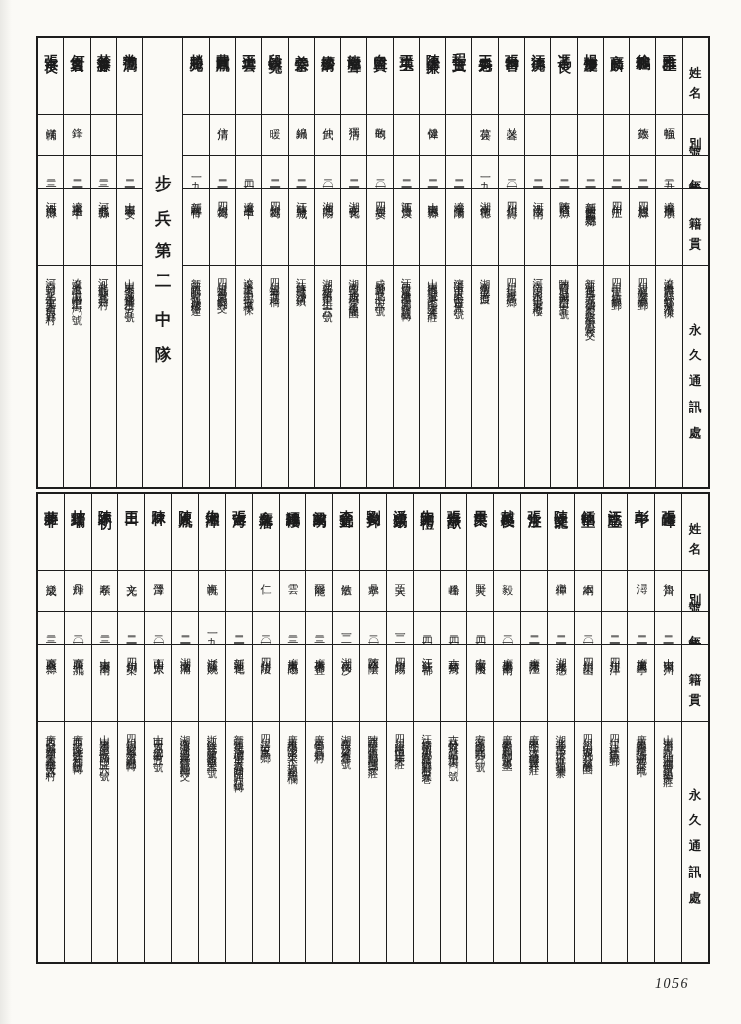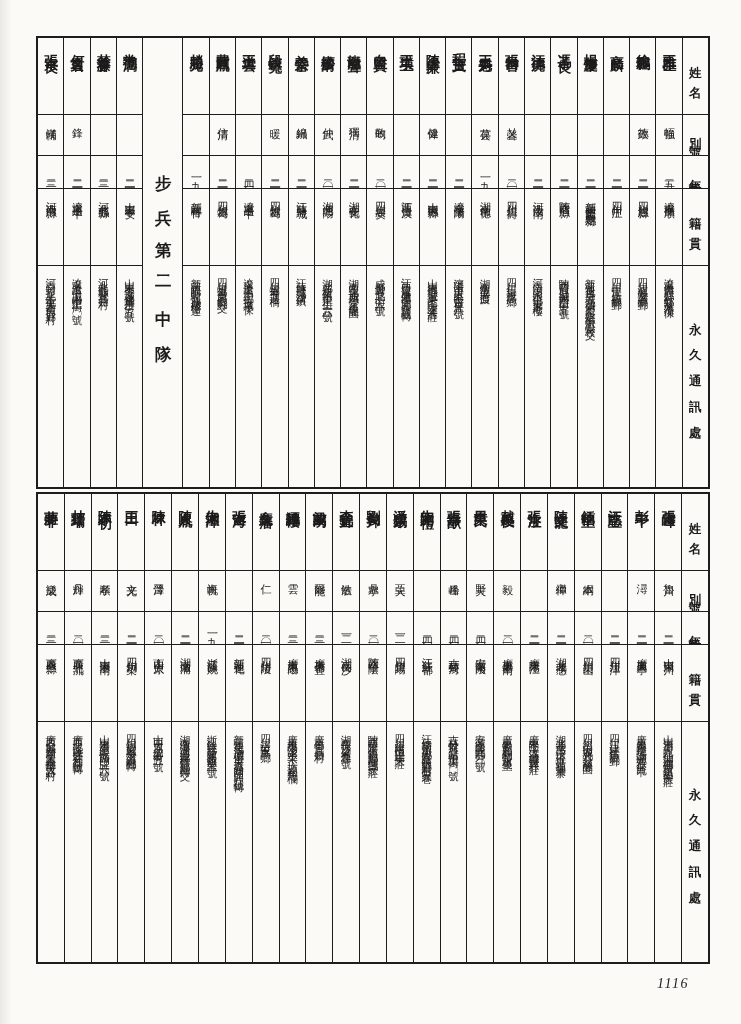--- a/index.html
+++ b/index.html
@@ -917,14 +917,14 @@
           <span class="vtext">二三</span>
         </div>
         <div class="cell cell-origin">
           <span class="vtext">廣西全縣</span>
         </div>
         <div class="cell cell-addr">
           <span class="vtext">廣西全縣廟頭朱義泰轉大路村</span>
         </div>
       </div>
     </div>
-  <div class="page-number">1116</div>
+  <div class="page-number">1056</div>
 </div>
 
 </body></html>

